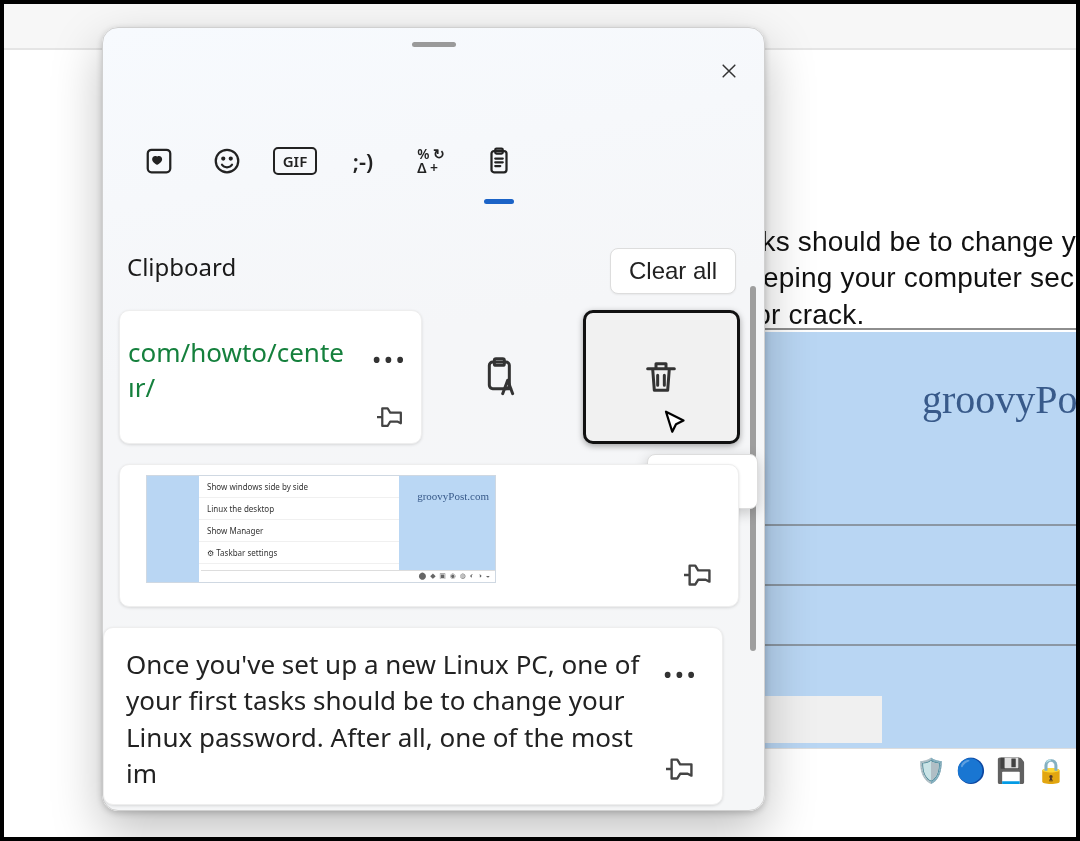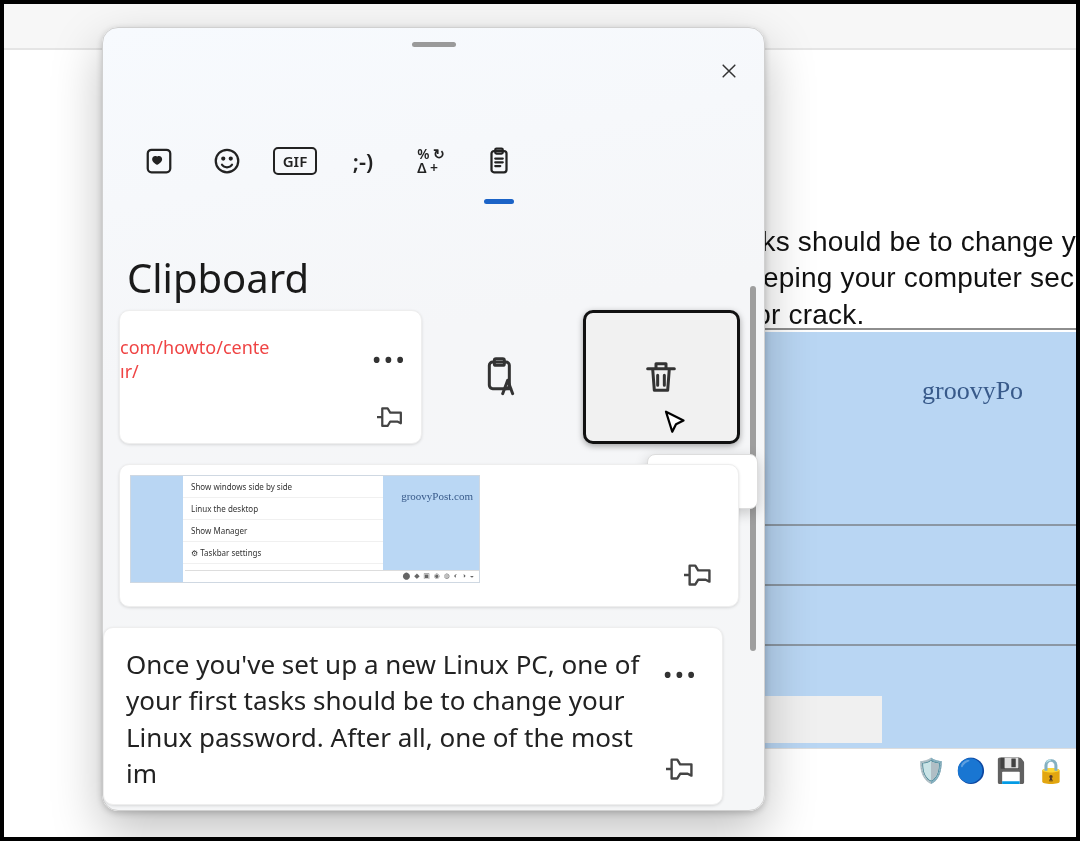--- a/index.html
+++ b/index.html
@@ -24,21 +24,21 @@
   }
   .bg-ss-frame {
     position:absolute; left:758px; top:324px; width:375px; height:426px;
     border:2px solid #8e8e8e; background:#fff;
   }
   .bg-ss-top {
     position:absolute; left:760px; top:328px; width:375px; height:416px;
     background:#b9d6f3;
   }
   .bg-ss-brand {
-    position:absolute; left:918px; top:372px; font-size:26px;
+    position:absolute; left:918px; top:372px; font-size:40px;
     color:#385a8a; font-family: Georgia, serif;
   }
   .bg-ss-lines {
     position:absolute; left:760px; top:462px; right:0;
   }
   .bg-ss-lines div { height:60px; border-bottom:2px solid #8b97a3; }
   .bg-ss-white {
     position:absolute; left:760px; top:692px; width:118px; height:47px;
     background:#f0f0f0;
   }
@@ -74,40 +74,40 @@
     width:64px; height:58px; display:flex; align-items:center; justify-content:center;
     border-radius:8px; cursor:pointer; color:#222; position:relative;
   }
   .tab-btn.active::after{
     content:""; position:absolute; bottom:-14px; left:50%; transform:translateX(-50%);
     width:30px; height:5px; background:#1b63c7; border-radius:3px;
   }
   .tab-row svg, .tab-row .txt { width:30px; height:30px; }
   .tab-row .txt { font-size:22px; font-weight:600; display:flex; align-items:center; justify-content:center;}
   .section-title {
-    position:absolute; left:24px; top:222px; font-size:40px; color:#1a1a1a;
+    position:absolute; left:24px; top:222px; font-size:24px; color:#1a1a1a;
   }
   .clear-all {
     position:absolute; right:28px; top:220px; background:#fff;
     border:1px solid #ddd; border-radius:8px;
     padding:8px 18px; font-size:24px; color:#222; cursor:pointer;
     box-shadow:0 1px 2px rgba(0,0,0,0.06);
   }
   .v-scroll {
     position:absolute; right:8px; top:258px; width:6px; height:365px;
     background:#9e9e9e; border-radius:3px;
   }
   
   .card {
     position:absolute; background:#fff; border-radius:10px;
     box-shadow:0 1px 3px rgba(0,0,0,0.12); border:1px solid #eee;
   }
   .item1-left { left:16px; top:282px; width:303px; height:134px; }
   .item1-left .txt1 {
-    position:absolute; left:0; top:24px; font-size:18px; color:#ef4444;
+    position:absolute; left:8px; top:24px; font-size:26px; color:#15803d;
     line-height:1.35;
   }
   .more-dots {
     position:absolute; right:14px; top:30px; font-size:26px; color:#333;
     letter-spacing:2px; cursor:pointer;
   }
   .pin {
     position:absolute; right:14px; bottom:10px; width:30px; height:30px;
     color:#444; cursor:pointer;
   }
@@ -131,21 +131,21 @@
     pointer-events:none;
   }
   .tooltip {
     position:absolute; left:544px; top:426px; background:#fff;
     border:1px solid #ddd; border-radius:8px; padding:10px 18px;
     font-size:24px; color:#222; box-shadow:0 4px 14px rgba(0,0,0,0.2);
   }
   
   .item2 { left:16px; top:436px; width:620px; height:143px; }
   .item2 .img-thumb {
-    position:absolute; left:10px; top:10px; width:350px; height:108px;
+    position:absolute; left:26px; top:10px; width:350px; height:108px;
     background:#bad7f4; border:1px solid #cfd8e2;
   }
   .img-thumb .sidebar { position:absolute; left:0; top:0; width:52px; height:100%; background:#b9d6f3;}
   .img-thumb .menu {
     position:absolute; left:52px; top:0; width:200px; height:100%;
     background:#fff; font-size:8px; color:#333;
   }
   .img-thumb .menu div { padding:5px 8px; border-bottom:1px solid #f0f0f0;}
   .img-thumb .menu .hl { background:#f4f4f4;}
   .img-thumb .brand-s {
@@ -229,20 +229,21 @@
     <div class="tab-btn active">
       <svg viewBox="0 0 24 24">
           <rect x="6" y="4" width="12" height="17" rx="2"></rect>
           <rect x="9" y="2" width="6" height="4" rx="1"></rect>
           <path d="M9 10h6M9 13h6M9 16h4"></path>
         </svg>
     </div>
   </div>
 
   <div class="section-title">Clipboard</div>
+  <button class="clear-all">Clear all</button>
   <div class="v-scroll"></div>
 
   <div class="card item1-left">
     <div class="txt1">
       <span>com/howto/cente</span><br><span>ır/</span>
     </div>
     <div class="more-dots">•••</div>
     <div class="pin">
       <svg viewBox="0 0 24 24">
           <path d="M14 4l6 6-3 1-4 4 1 4-3 3-5-5-4 4 4-4-5-5 3-3 4 1 4-4z" transform="rotate(45 12 12)"></path>

